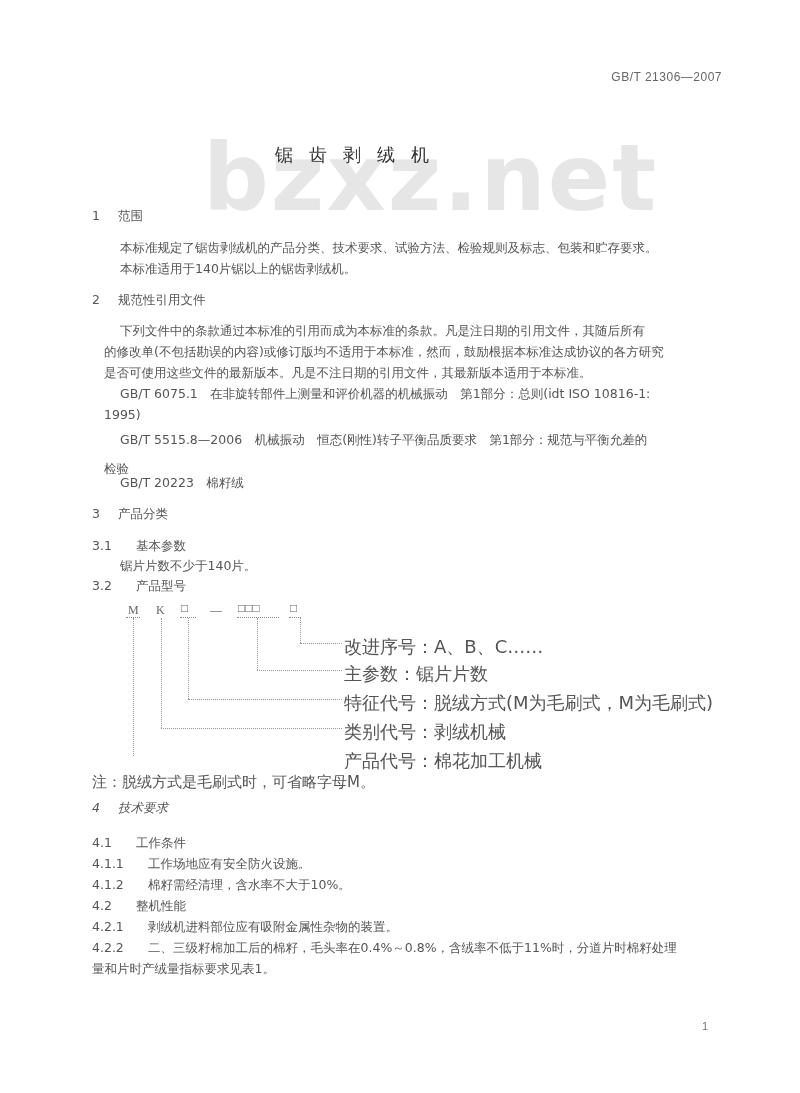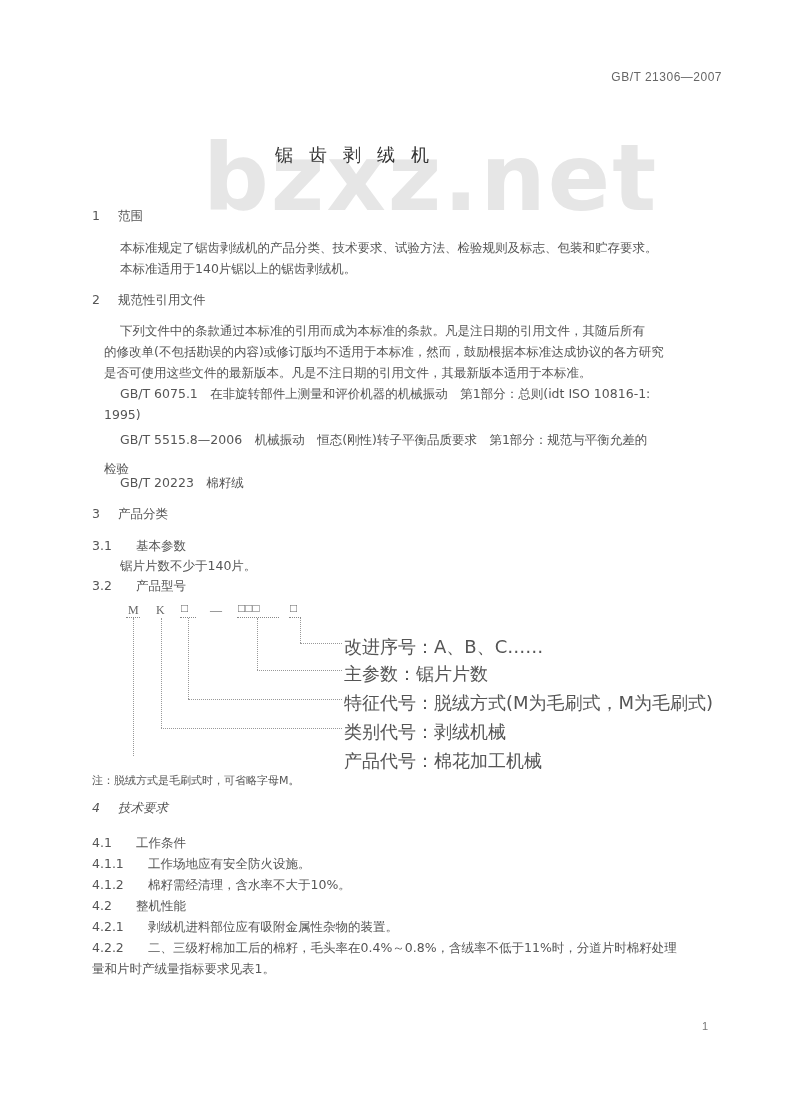--- a/index.html
+++ b/index.html
@@ -103,21 +103,21 @@
     <div class="hline" style="left:188px; top:699px; width:154px;"></div>
     <span class="d-label" style="left:344px; top:691px;">特征代号：脱绒方式(M为毛刷式，M为毛刷式)</span>
 
     <div class="vline" style="left:161px; top:618px; height:110px;"></div>
     <div class="hline" style="left:161px; top:728px; width:181px;"></div>
     <span class="d-label" style="left:344px; top:720px;">类别代号：剥绒机械</span>
 
     <div class="vline" style="left:133px; top:618px; height:138px;"></div>
     <span class="d-label" style="left:344px; top:749px;">产品代号：棉花加工机械</span>
 
-    <span class="d-label" style="left:92px; top:773px; font-size:11px;">注：脱绒方式是毛刷式时，可省略字母M。</span>
+    <span class="d-label" style="left:92px; top:773px; font-size:15px;">注：脱绒方式是毛刷式时，可省略字母M。</span>
   </div>
 
   <div class="line h1" style="top:800px;font-style:italic;">
     <span class="num">4</span><span>技术要求</span>
   </div>
   <div class="line h1 sub" style="top:835px;">
     <span class="num">4.1</span><span>工作条件</span>
   </div>
   <div class="line h1 sub3" style="top:856px;">
     <span class="num">4.1.1</span><span>工作场地应有安全防火设施。</span>

